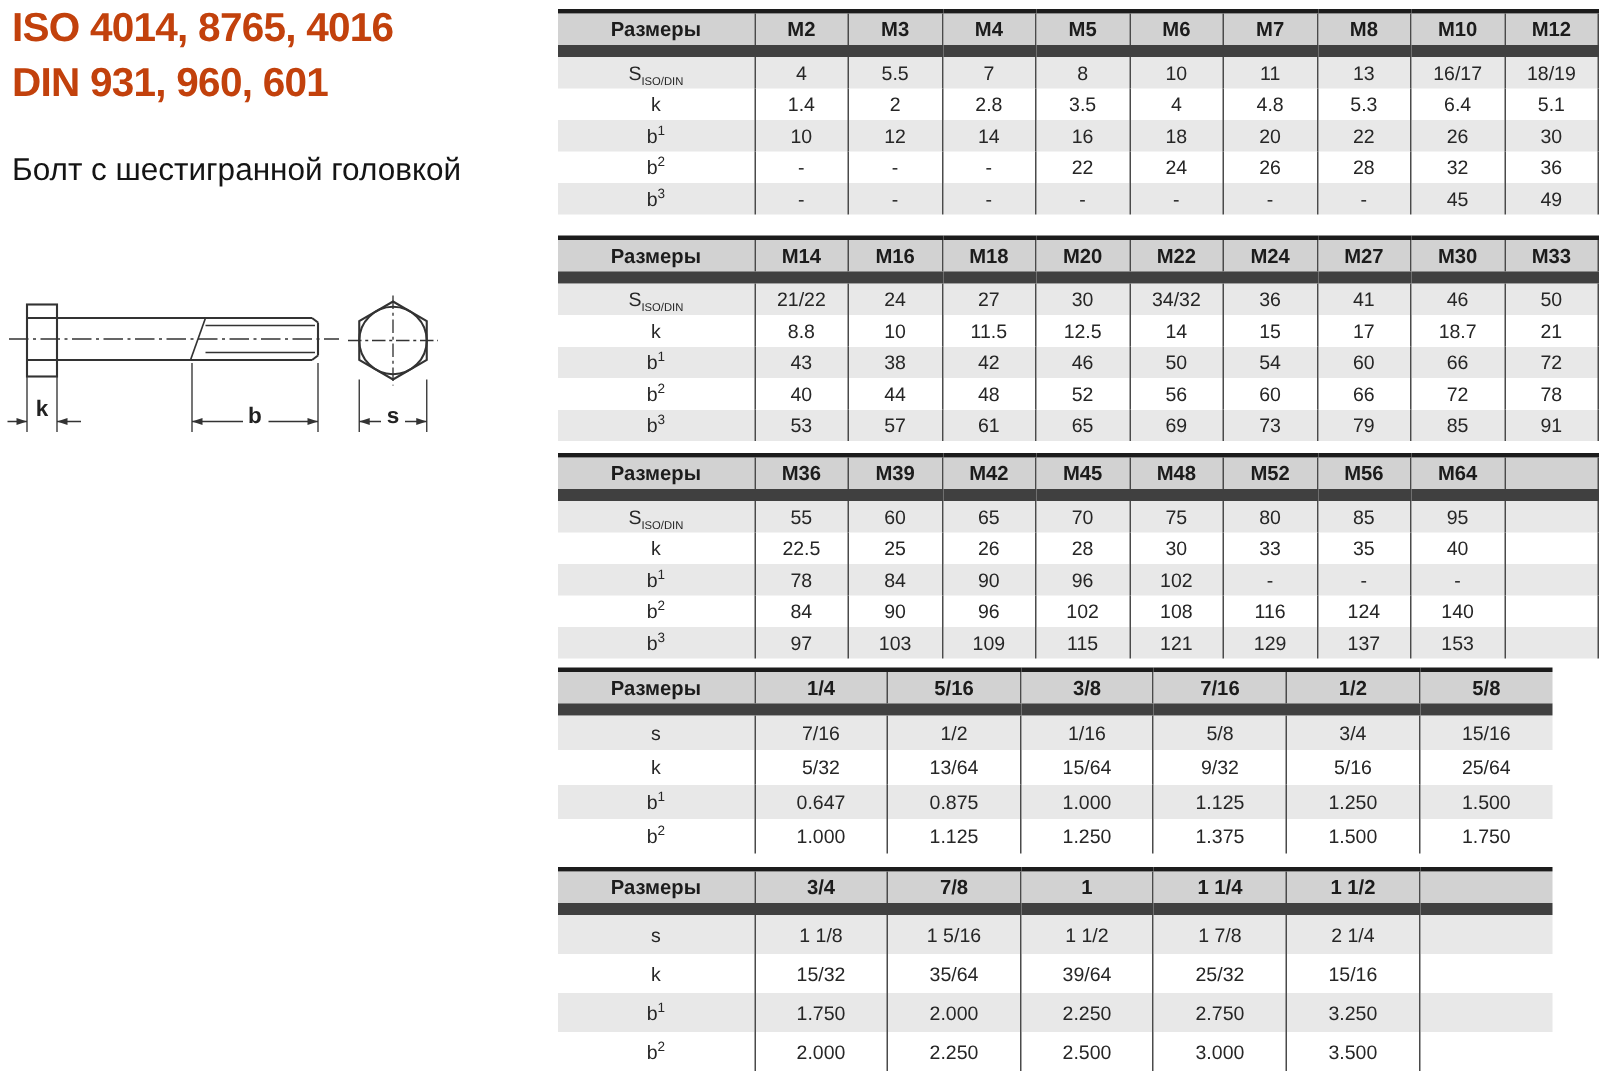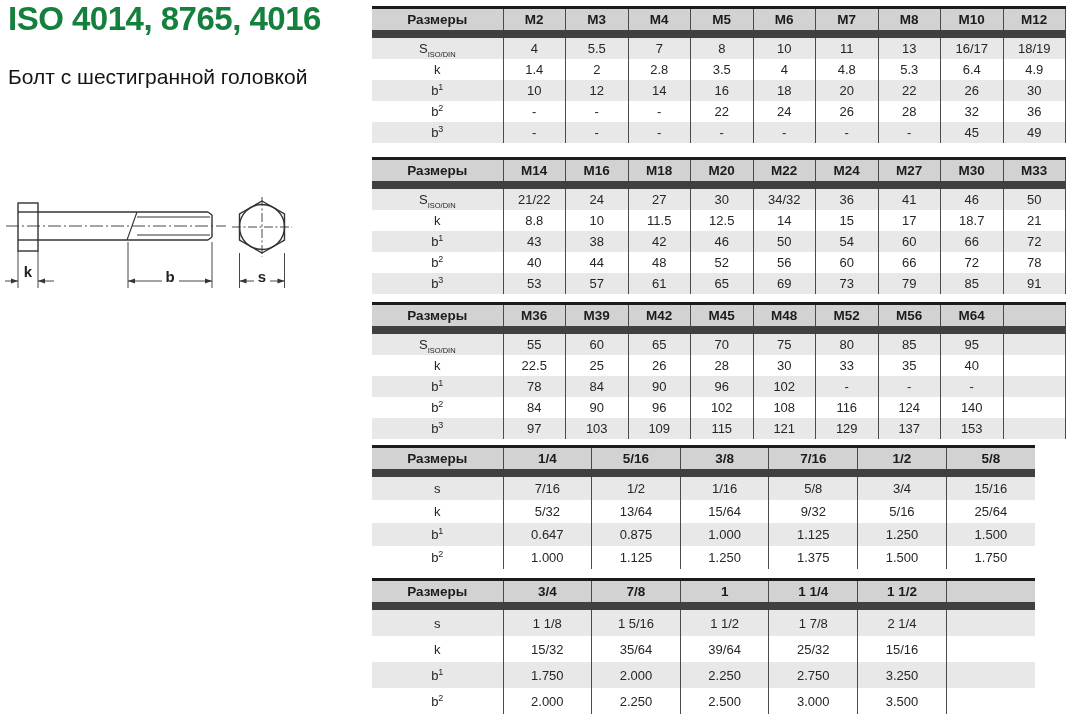--- a/index.html
+++ b/index.html
@@ -3,21 +3,21 @@
 <meta charset="utf-8">
 <style>
   html,body{margin:0;padding:0;background:#fff;}
   .page{
     position:relative;width:1067px;height:720px;background:#ffffff;
     font-family:"Liberation Sans",sans-serif;color:#262626;overflow:hidden;
   }
 
   
   .titleblock{position:absolute;left:8px;top:0px;}
-  .title{font-size:33px;font-weight:bold;line-height:37px;color:#15803d;letter-spacing:-0.5px;}
+  .title{font-size:27px;font-weight:bold;line-height:37px;color:#c2410c;letter-spacing:-0.5px;}
   .subtitle{font-size:21px;line-height:30px;color:#141414;margin-top:25px;}
 
   .notes{position:absolute;left:20px;top:318px;font-size:17px;line-height:28px;color:#1a1a1a;}
   .note sup{font-size:11px;}
 
   .drawing{position:absolute;left:4px;top:186px;}
 
   
   .tblwrap{position:absolute;left:372px;}
   #t0{top:6px;width:694px;}
@@ -48,20 +48,21 @@
   
   .dimlabel{font-family:"Liberation Sans",sans-serif;font-size:15px;font-weight:bold;fill:#222;}
 </style>
 </head>
 <body>
 
 <div class="page">
 
   <div class="titleblock">
     <div class="title">ISO 4014, 8765, 4016</div>
+    <div class="title">DIN 931, 960, 601</div>
     <div class="subtitle">Болт с шестигранной головкой</div>
   </div>
 
   <div class="drawing">
     <svg width="334" height="135" viewBox="0 0 334 135">
       <g stroke="#333" stroke-width="1.4" fill="none">
 
         <g>
           <rect x="14" y="17" width="20" height="48"></rect>
           <line x1="14" y1="26" x2="34" y2="26"></line>
@@ -175,21 +176,21 @@
           <tr>
             <th>k</th>
             <td>1.4</td>
             <td>2</td>
             <td>2.8</td>
             <td>3.5</td>
             <td>4</td>
             <td>4.8</td>
             <td>5.3</td>
             <td>6.4</td>
-            <td>4.9</td>
+            <td>5.1</td>
           </tr>
           <tr>
             <th>b<sup>1</sup></th>
             <td>10</td>
             <td>12</td>
             <td>14</td>
             <td>16</td>
             <td>18</td>
             <td>20</td>
             <td>22</td>

